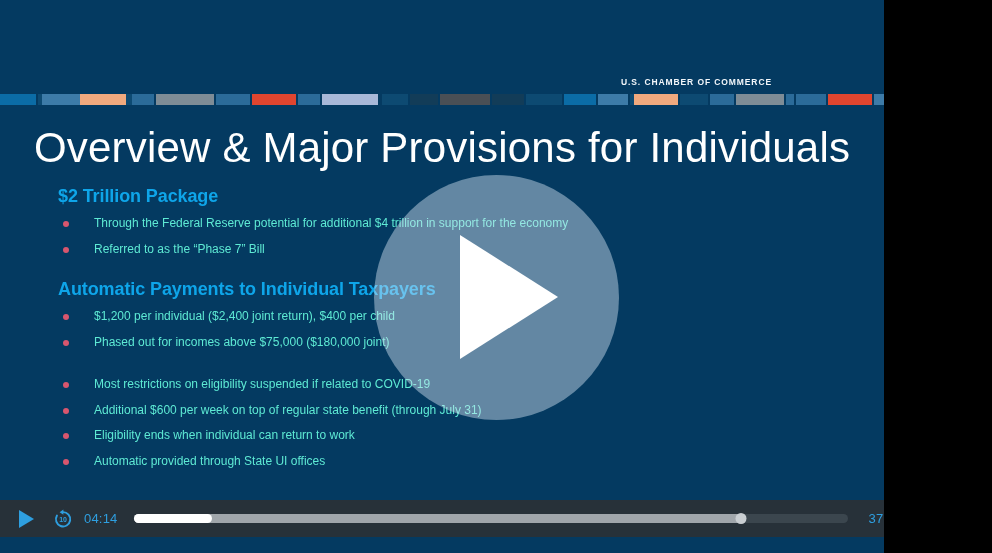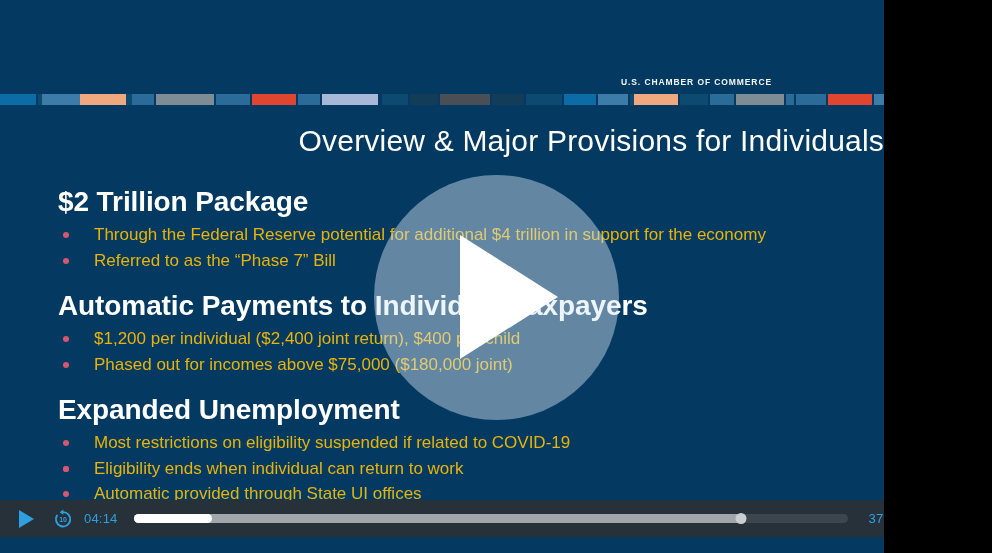--- a/index.html
+++ b/index.html
@@ -57,52 +57,52 @@
     position: absolute;
     top: 0;
     height: 11px;
   }
 
   .deck-title {
     position: absolute;
     top: 124px;
     left: 0;
     width: 100%;
-    text-align: right;
+    text-align: center;
     color: #ffffff;
-    font-size: 30px;
+    font-size: 42px;
     font-weight: 400;
     letter-spacing: 0.2px;
     font-family: "Liberation Sans", sans-serif;
   }
 
   .content {
     position: absolute;
     left: 58px;
     top: 186px;
     right: 40px;
   }
 
   .sec-head {
-    color: #ffffff;
-    font-size: 28px;
+    color: #0ea5e9;
+    font-size: 18px;
     font-weight: bold;
     letter-spacing: -0.1px;
     margin: 0 0 4px 0;
     font-family: "Liberation Sans", sans-serif;
     white-space: nowrap;
   }
   .section { margin-bottom: 17px; }
   .section.sec-3 { margin-bottom: 0; }
 
   .bullets { list-style: none; margin: 0; padding: 0; }
   .bullets li {
     position: relative;
-    color: #eab308;
-    font-size: 17px;
+    color: #5eead4;
+    font-size: 12px;
     line-height: 25.5px;
     padding-left: 36px;
     white-space: nowrap;
     font-family: "Liberation Sans", sans-serif;
   }
   .bullets li .dot {
     position: absolute;
     left: 5px;
     top: 10px;
     width: 6px;
@@ -261,24 +261,23 @@
 
       <div class="section sec-2">
         <div class="sec-head">Automatic Payments to Individual Taxpayers</div>
         <ul class="bullets">
           <li><span class="dot"></span><span>$1,200 per individual ($2,400 joint return), $400 per child</span></li>
           <li><span class="dot"></span><span>Phased out for incomes above $75,000 ($180,000 joint)</span></li>
         </ul>
       </div>
 
       <div class="section sec-3">
-        <div class="sec-head">Expanded Unemployment</div>
         <ul class="bullets">
           <li><span class="dot"></span><span>Most restrictions on eligibility suspended  if related to COVID-19</span></li>
-          <li><span class="dot"></span></li>
+          <li><span class="dot"></span><span>Additional $600 per week on top of regular state benefit (through July 31)</span></li>
           <li><span class="dot"></span><span>Eligibility ends when individual can return to work</span></li>
           <li><span class="dot"></span><span>Automatic provided through State UI offices</span></li>
         </ul>
       </div>
 
     </div>
   </div>
 
   <div class="play-overlay">
     <div class="tri"></div>

